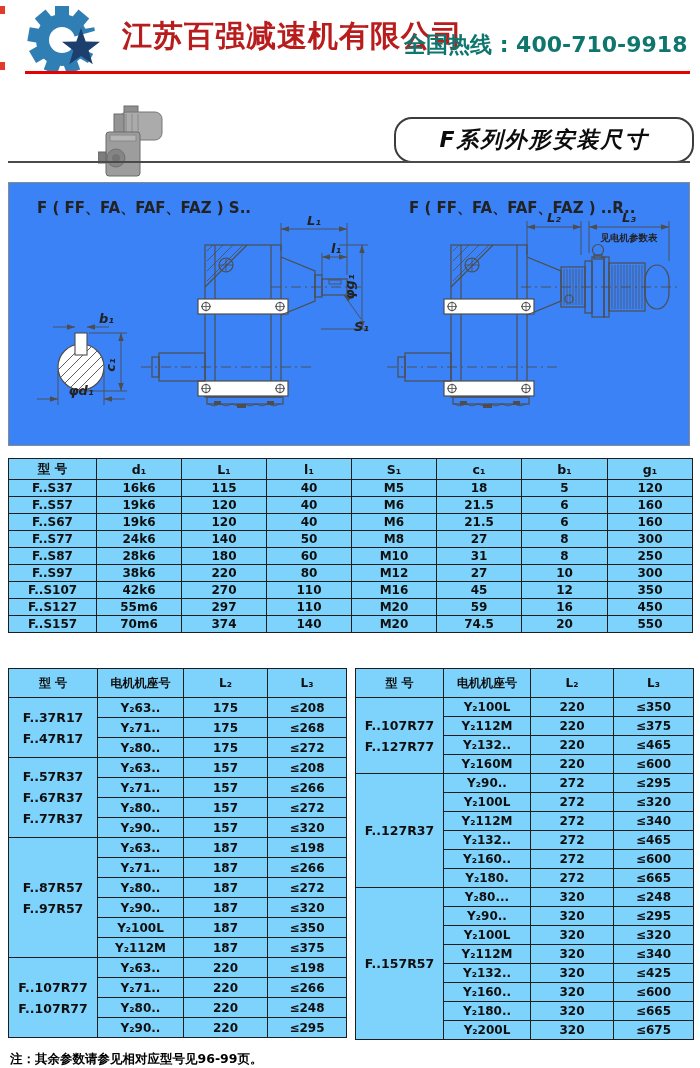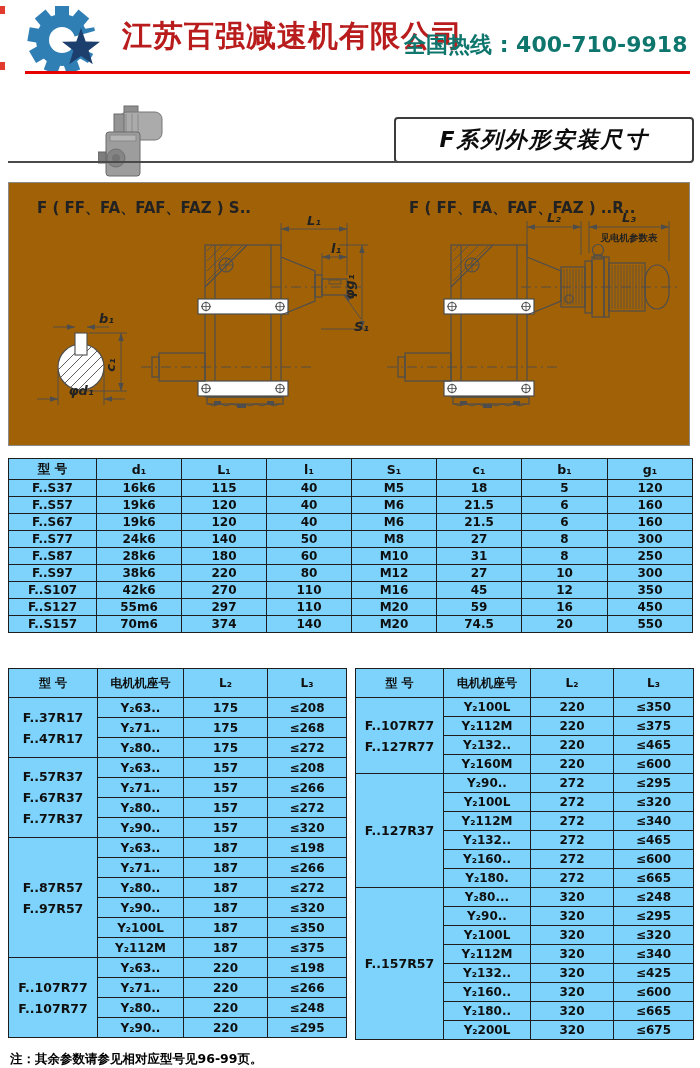--- a/index.html
+++ b/index.html
@@ -4,24 +4,24 @@
 <style>
   html,body{margin:0;padding:0;background:#fff;}
   #page{position:relative;width:700px;height:1068px;background:#fff;overflow:hidden;
         font-family:"DejaVu Sans","Liberation Sans",sans-serif;color:#111;}
   .abs{position:absolute;}
   .edge-mark{position:absolute;left:0;width:5px;height:8px;background:#e23b2e;}
   #company-name{left:112px;top:16px;font-size:30px;font-weight:600;letter-spacing:1px;color:#b91c1c;white-space:nowrap;margin-left:10px;}
   #hotline{left:404px;top:30px;font-size:22px;font-weight:bold;color:#0f766e;white-space:nowrap;}
   #header-rule{left:25px;top:71px;width:665px;height:3px;background:#e60000;}
   #sub-rule{left:8px;top:161px;width:682px;height:2px;background:#4a4a4a;}
-  #banner{left:394px;top:117px;width:296px;height:42px;border:2px solid #3c3c3c;border-radius:4px;
+  #banner{left:394px;top:117px;width:296px;height:42px;border:2px solid #3c3c3c;border-radius:18px;
           display:flex;align-items:center;justify-content:center;font-size:22px;font-weight:bold;
           font-style:italic;letter-spacing:2px;color:#0c0c0c;background:#fff;}
-  #drawing-box{left:8px;top:182px;width:680px;height:262px;border:1px solid #8a8a8a;background:#a16207;}
+  #drawing-box{left:8px;top:182px;width:680px;height:262px;border:1px solid #8a8a8a;background:#3b82f6;}
   svg text{font-family:"DejaVu Sans","Liberation Sans",sans-serif;}
   .dtitle{font-size:15px;font-weight:bold;fill:#222;}
   .dlabel{font-size:13px;font-weight:bold;font-style:italic;fill:#222;}
   .dnote{font-size:9.5px;font-weight:bold;fill:#222;font-style:normal;}
   .cl{stroke-dasharray:10 4 2 4;stroke-width:0.9;}
   table.grid{border-collapse:collapse;table-layout:fixed;background:#7dd3fc;}
   table.grid th,table.grid td{border:1.5px solid #1d1d1d;text-align:center;vertical-align:middle;
         font-size:12px;font-weight:bold;color:#0f0f0f;padding:0;overflow:hidden;white-space:nowrap;}
   #dim-table{left:8px;top:458px;width:684px;}
   #dim-table thead tr{height:21px;}

